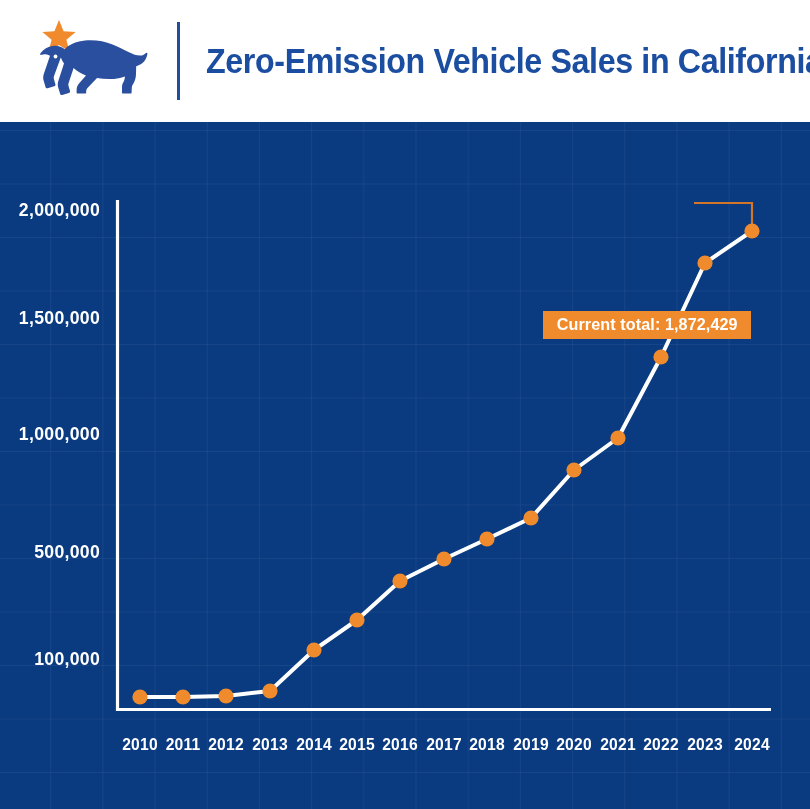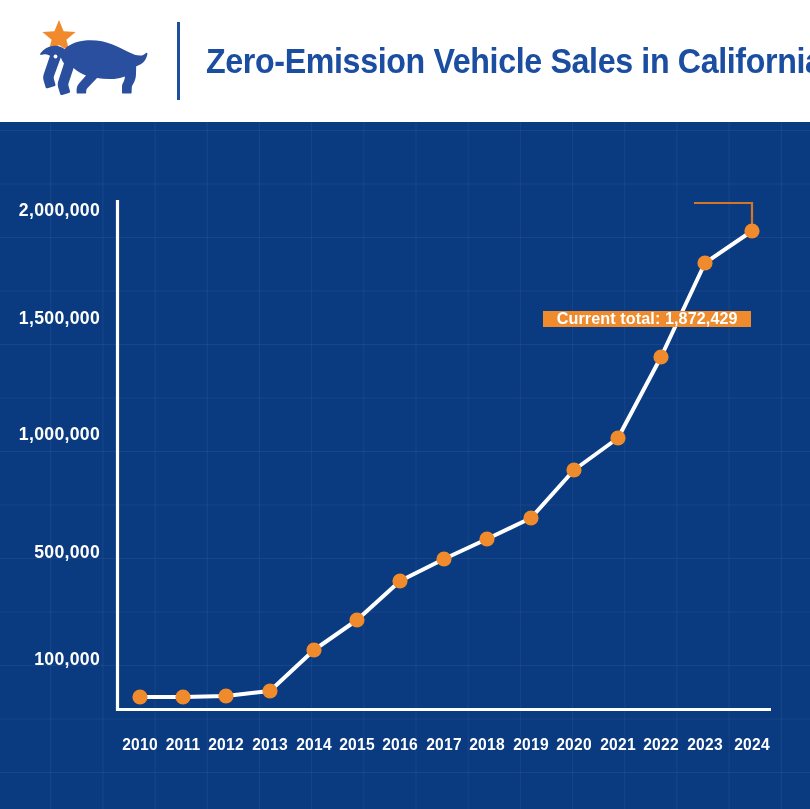--- a/index.html
+++ b/index.html
@@ -81,21 +81,21 @@
     text-align:center;
     width:50px;
     transform:scaleX(0.92);
     white-space:nowrap;
   }
 
   
   #callout{
     position:absolute;
     left:543px;top:189px;
-    height:16px;
+    height:28px;
     background:#ef8b2c;
     display:flex;align-items:center;
     padding:0 9px;
     box-sizing:border-box;
   }
   #callout-text{
     color:#ffffff;
     font-family:"Liberation Sans Narrow","Liberation Sans",sans-serif;
     font-weight:bold;
     font-size:17px;

